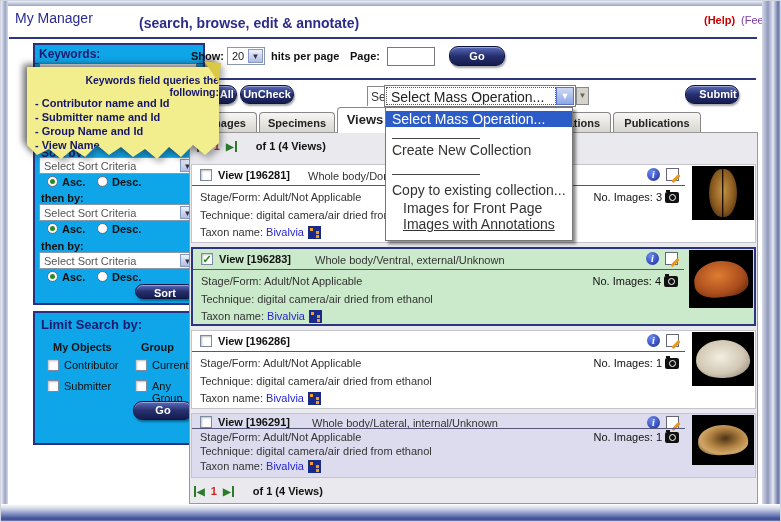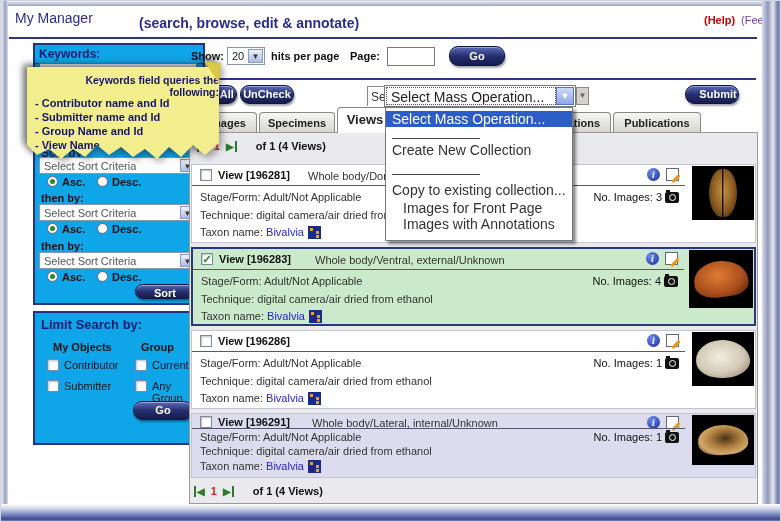--- a/index.html
+++ b/index.html
@@ -359,20 +359,20 @@
     <span class="focus"></span>
     <span class="carrow">▼</span>
   </div>
   <div class="droplist">
     <div class="ditem hl" style="top:3px;">Select Mass Operation...</div>
     <div class="ddiv" style="top:30px;"></div>
     <div class="ditem" style="top:34px;">Create New Collection</div>
     <div class="ddiv" style="top:66px;"></div>
     <div class="ditem indent" style="top:92px;">Images for Front Page</div>
     <div class="ditem" style="top:74px;">Copy to existing collection...</div>
-    <div class="ditem indent" style="top:108px;">Images with Annotations</div>
+    <div class="ditem indent" style="top:108px;text-decoration:underline;">Images with Annotations</div>
   </div>
 
   <div class="frame-top"></div>
   <div class="frame-left"></div>
   <div class="frame-right"></div>
   <div class="frame-bottom"></div>
 </div>
 
 </body></html>

